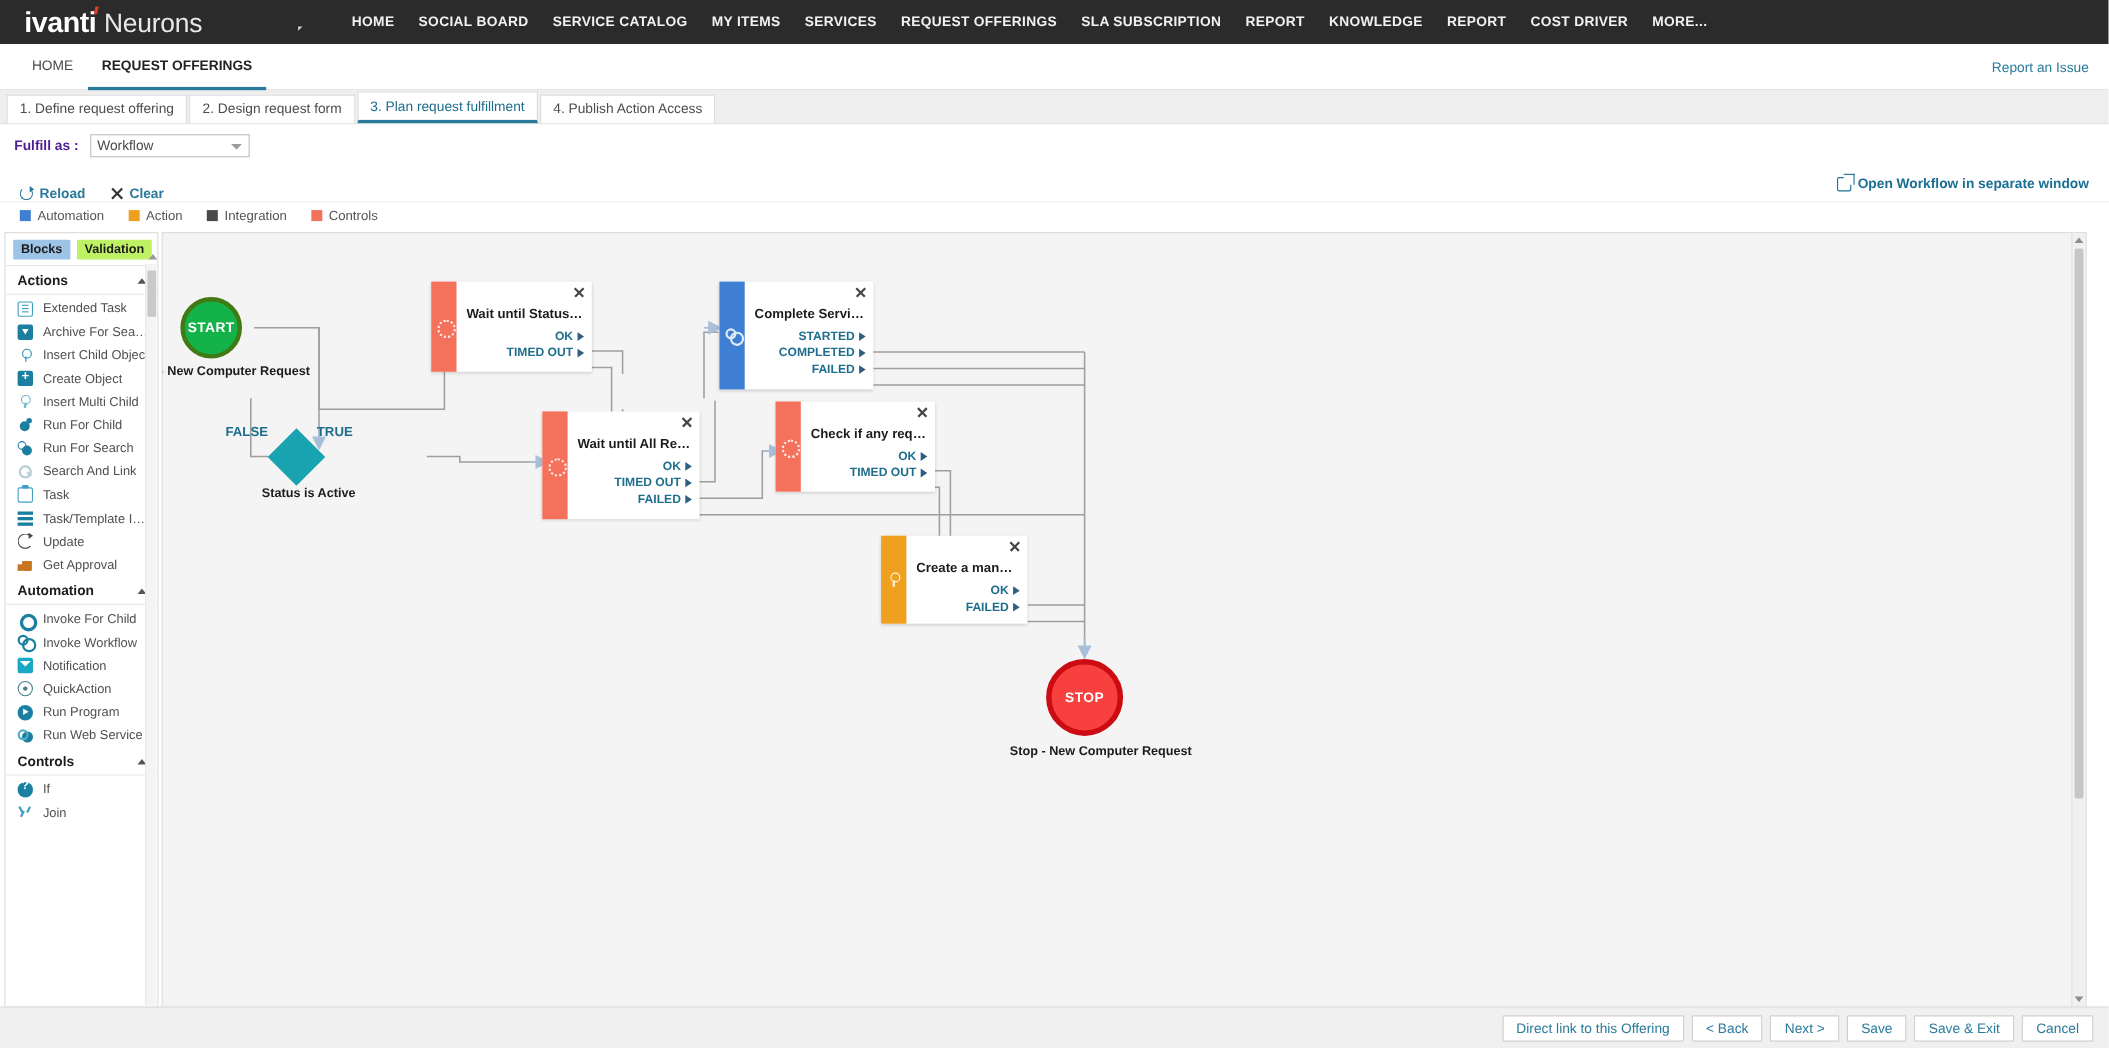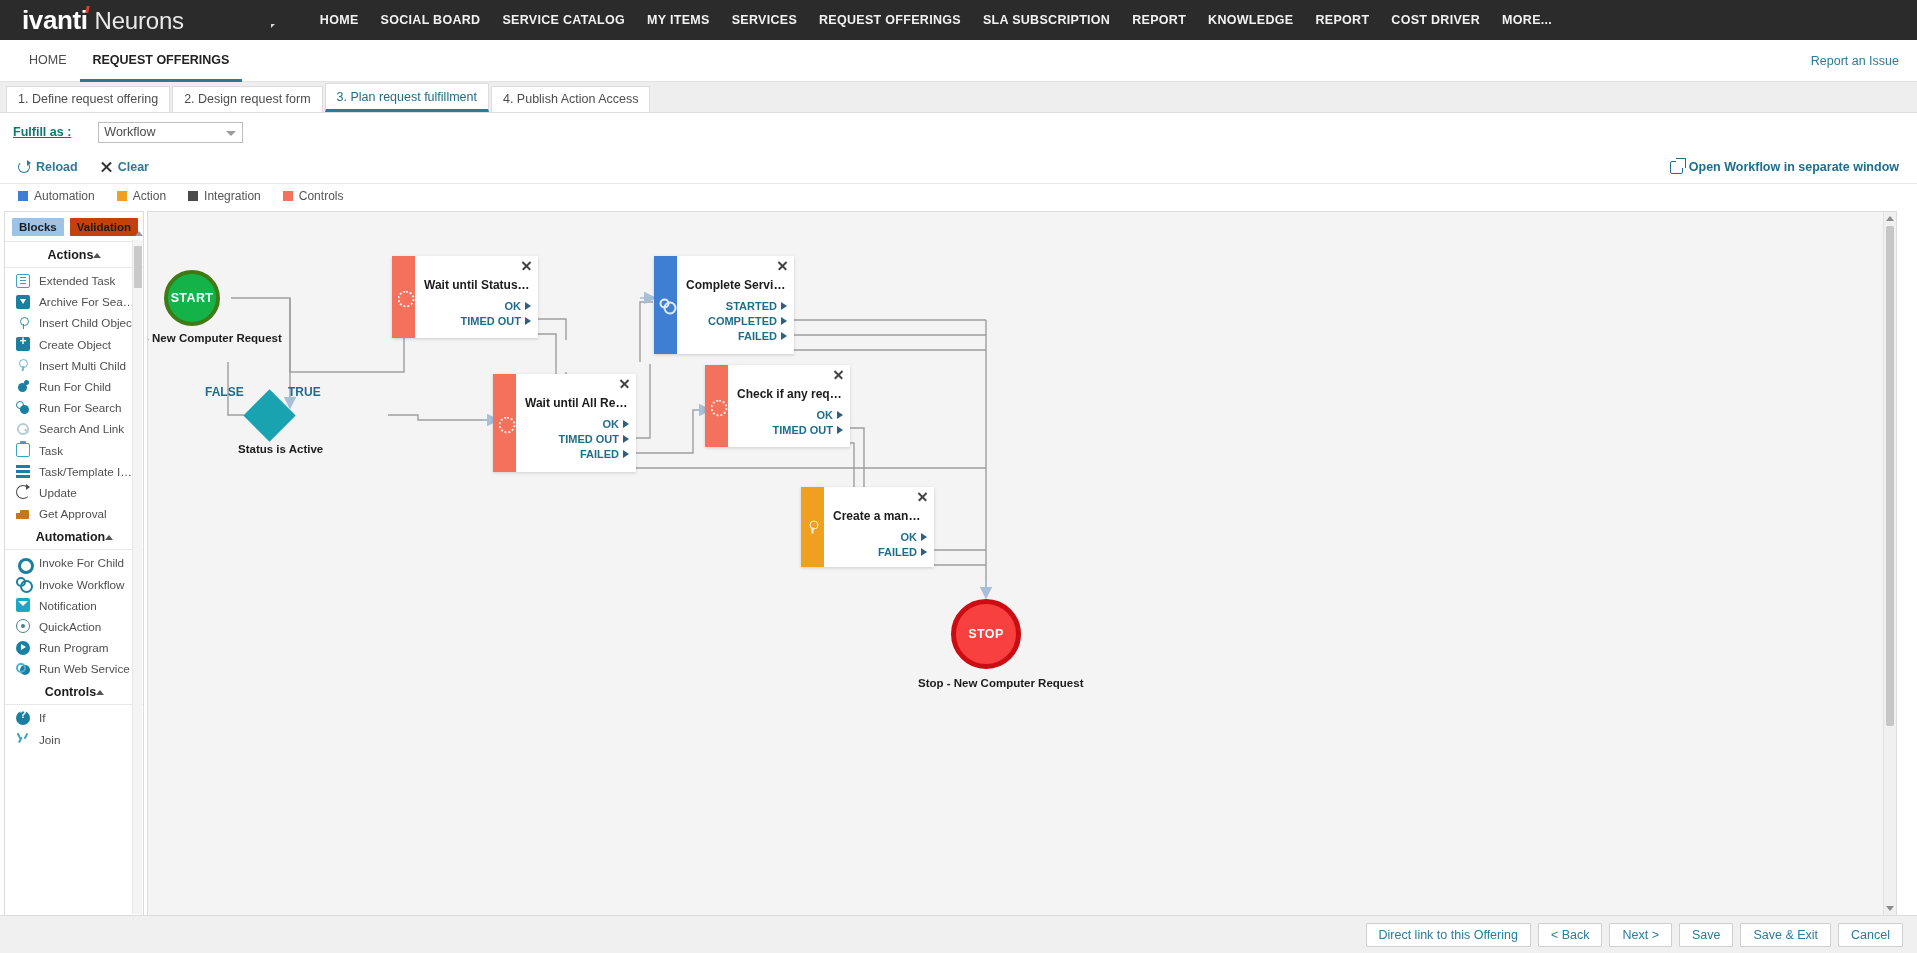--- a/index.html
+++ b/index.html
@@ -146,37 +146,37 @@
   .wz-tab.active {
     color: #1f6d8c; height: 29px; line-height: 27px;
     border-bottom: 3px solid #2a7b9b; z-index: 2;
   }
 
   
   .fulfill-bar {
     height: 38px; display: flex; align-items: center;
     padding-left: 13px; background: #ffffff;
   }
-  .fulfill-label { font-size: 12.5px; font-weight: bold; color: #0f766e; margin-right: 27px; text-decoration: underline; }
+  .fulfill-label { font-size: 12.5px; font-weight: bold; color: #4c1d95; margin-right: 11px; }
   .sel-wrap { position: relative; }
   .sel-box {
     width: 145px; height: 21px; border: 1px solid #bdbdbd;
     background: #ffffff; font-size: 12.5px; color: #4a4a4a;
     padding: 0 20px 0 5px; line-height: 19px; cursor: pointer;
   }
   .sel-arrow {
     position: absolute; right: 7px; top: 9px;
     width: 0; height: 0; border-left: 5px solid transparent;
     border-right: 5px solid transparent; border-top: 5px solid #9b9b9b;
     pointer-events: none;
   }
 
   
   .action-bar {
-    height: 32px; display: flex; align-items: center;
+    height: 32px; display: flex; align-items: flex-end;
     padding-left: 18px; position: relative; background: #ffffff;
   }
   .act-link {
     display: flex; align-items: center; gap: 6px;
     color: #2a7b9b; font-size: 12.5px; font-weight: bold;
     margin-right: 22px; cursor: pointer;
   }
   .ico-reload {
     width: 12px; height: 12px; border: 1.7px solid #2a7b9b;
     border-radius: 50%; border-top-color: transparent;
@@ -236,24 +236,24 @@
   }
   .lp-tabs {
     display: flex; padding: 6px 5px 5px 7px; gap: 6px;
     border-bottom: 1px solid #e4e4e4;
   }
   .lp-tab {
     font-size: 11.5px; font-weight: bold; color: #1c1c1c;
     padding: 3px 7px; cursor: pointer; border-radius: 1px;
   }
   .lp-tab.sel { background: #9dc3e6; }
-  .lp-tab.unsel { background: #c2410c; }
+  .lp-tab.unsel { background: #bef264; }
   .lp-scroll { flex: 1; overflow: hidden; padding-bottom: 6px; }
   .lp-group {
-    display: flex; align-items: center; justify-content: center;
+    display: flex; align-items: center; justify-content: space-between;
     padding: 6px 10px 5px 11px;
     border-bottom: 1px solid #e9e9e9; margin-bottom: 2px;
   }
   .lp-group-title { font-size: 12.5px; font-weight: bold; color: #1c1c1c; }
   .chev-up {
     width: 0; height: 0; border-left: 4.5px solid transparent;
     border-right: 4.5px solid transparent; border-bottom: 5px solid #555555;
     cursor: pointer;
   }
   .lp-item {

